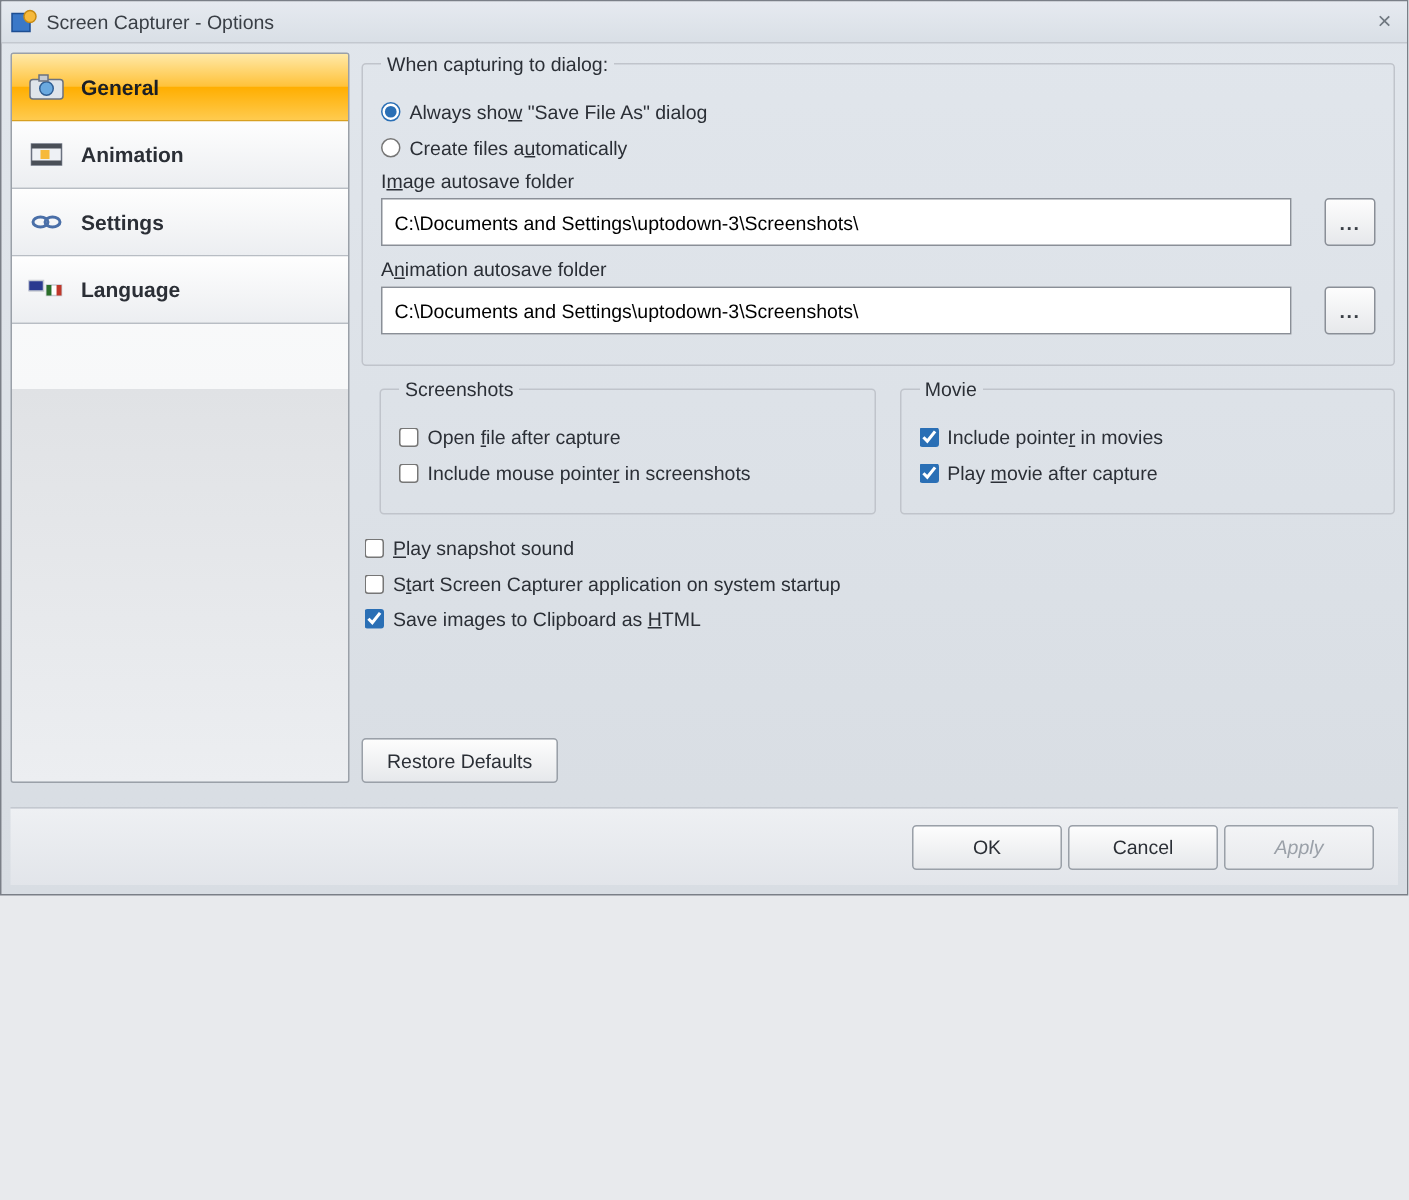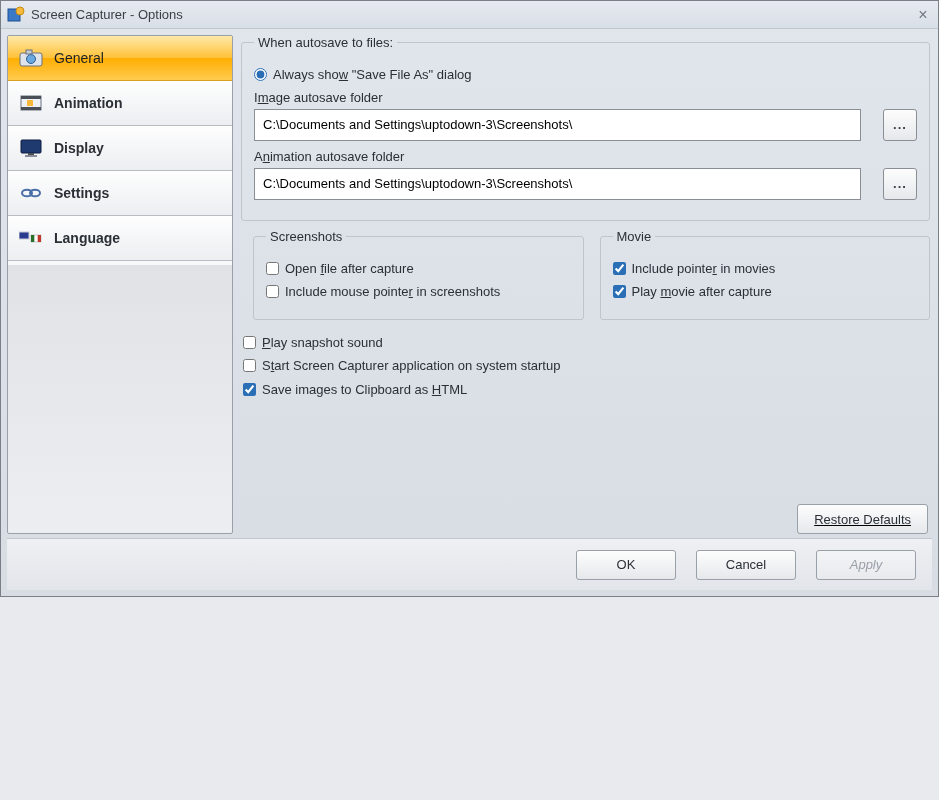--- a/index.html
+++ b/index.html
@@ -11,21 +11,21 @@
 .titlebar .app-icon { width: 18px; height: 18px; margin-right: 6px; display: inline-flex; align-items: center; justify-content: center; }
 .titlebar .title { flex: 1; font-size: 13px; }
 .titlebar .close { width: 18px; text-align: center; color: #707880; font-size: 16px; cursor: default; }
 
 .client { flex: 1; display: flex; flex-direction: column; padding: 6px 6px 6px 6px; }
 
 .main { flex: 1; display: flex; gap: 8px; }
 
 .sidebar { width: 226px; border: 1px solid #9aa0a8; background: linear-gradient(#fdfdfd 0%, #f7f8f9 46%, #e0e2e5 46%, #eceef1 100%); border-radius: 2px; overflow: hidden; }
 .sidebar-item { height: 45px; display: flex; align-items: center; padding: 0 10px; border-bottom: 1px solid #b8bdc4; cursor: default; background: linear-gradient(#fefefe, #eceef1); color: #2b2f36; font-weight: bold; }
-.sidebar-item.selected { background: linear-gradient(#ffe9a8, #ffc23a 49%, #ffae00 50%, #ffcb4f); font-weight: normal; color: #1b1f26; border-bottom: 1px solid #d8a020; }
+.sidebar-item.selected { background: linear-gradient(#ffe9a8, #ffc23a 49%, #ffae00 50%, #ffcb4f); font-weight: bold; color: #1b1f26; border-bottom: 1px solid #d8a020; }
 .sidebar-item .side-icon { width: 26px; height: 22px; margin-right: 10px; display: inline-flex; align-items: center; justify-content: center; }
 .sidebar-item span.label { font-size: 14px; }
 
 .content { flex: 1; display: flex; flex-direction: column; gap: 8px; padding-right: 2px; }
 
 fieldset { border: 1px solid #c0c4cb; border-radius: 3px; padding: 10px 12px 12px 12px; position: relative; }
 legend { font-size: 13px; color: #2b2f36; padding: 0 4px; }
 
 .radio-row, .check-row { display: flex; align-items: flex-start; margin: 6px 0; color: #2b2f36; }
 .radio-row input, .check-row input { margin-right: 6px; margin-top: 2px; accent-color: #2a6fb5; }
@@ -34,25 +34,25 @@
 .field-label { margin-top: 6px; margin-bottom: 4px; color: #2b2f36; }
 .path-row { display: flex; align-items: flex-start; gap: 22px; margin-bottom: 8px; }
 .path-input { flex: 1; height: 32px; border: 1px solid #8a8f97; padding: 0 8px; font-size: 13px; background: #fff; }
 .browse-btn { width: 34px; height: 32px; border: 1px solid #8a8f97; background: linear-gradient(#fdfdfd,#e6e8eb); border-radius: 3px; cursor: default; font-weight: bold; letter-spacing: 1px; color: #3a3f46;}
 
 .two-col { display: flex; gap: 16px; padding-left: 12px; }
 .two-col fieldset { flex: 1; min-width: 0; }
 
 .freestanding { padding: 0 2px; }
 
-.restore-row { display: flex; justify-content: flex-end; margin-top: auto; padding: 6px 2px 0 0; text-decoration: underline; }
+.restore-row { display: flex; margin-top: auto; padding: 6px 2px 0 0; }
 .btn { height: 30px; padding: 0 16px; border: 1px solid #9aa0a8; background: linear-gradient(#fdfdfd,#e6e8eb); border-radius: 3px; cursor: default; color: #2b2f36; font-size: 13px; }
 .btn.disabled { color: #9aa0a8; font-style: italic; background: linear-gradient(#f3f4f6,#e8eaed); }
 
-.footer { height: 52px; border-top: 1px solid #c3c8cf; display: flex; align-items: center; justify-content: flex-end; gap: 20px; padding: 0 16px; background: linear-gradient(#eef0f3,#e2e5ea); margin-top: 4px; }
+.footer { height: 52px; border-top: 1px solid #c3c8cf; display: flex; align-items: center; justify-content: flex-end; gap: 4px; padding: 0 16px; background: linear-gradient(#eef0f3,#e2e5ea); margin-top: 16px; }
 .footer .btn { width: 100px; }
 
 u { text-decoration: underline; }
 </style>
 </head>
 <body>
 
 <div class="window">
 
   <div class="titlebar">
@@ -87,30 +87,20 @@
                 <rect x="2" y="3" width="20" height="3" fill="#4a4f57"></rect>
                 <rect x="2" y="14" width="20" height="3" fill="#4a4f57"></rect>
                 <rect x="8" y="7" width="6" height="6" fill="#f6b93b"></rect>
               </svg>
           </span>
           <span class="label">Animation</span>
         </div>
         <div class="sidebar-item">
           <span class="side-icon">
             <svg width="24" height="20" viewBox="0 0 24 20">
-                <rect x="2" y="2" width="20" height="13" rx="1" fill="#1f3a6e" stroke="#0e1f42"></rect>
-                <rect x="9" y="15" width="6" height="2" fill="#4a4f57"></rect>
-                <rect x="6" y="17" width="12" height="2" fill="#8a8f97"></rect>
-              </svg>
-          </span>
-          <span class="label">Display</span>
-        </div>
-        <div class="sidebar-item">
-          <span class="side-icon">
-            <svg width="24" height="20" viewBox="0 0 24 20">
                 <ellipse cx="8" cy="10" rx="5" ry="3.3" fill="none" stroke="#4a6fa8" stroke-width="2"></ellipse>
                 <ellipse cx="16" cy="10" rx="5" ry="3.3" fill="none" stroke="#4a6fa8" stroke-width="2"></ellipse>
               </svg>
           </span>
           <span class="label">Settings</span>
         </div>
         <div class="sidebar-item">
           <span class="side-icon">
             <svg width="24" height="16" viewBox="0 0 24 16">
                 <rect x="0" y="2" width="10" height="7" fill="#2a3a8f"></rect>
@@ -120,25 +110,29 @@
                 <rect x="18.7" y="5" width="3.3" height="7" fill="#c0392b"></rect>
               </svg>
           </span>
           <span class="label">Language</span>
         </div>
       </div>
 
       <div class="content">
 
         <fieldset>
-          <legend>When autosave to files:</legend>
+          <legend>When capturing to dialog:</legend>
 
           <div class="radio-row">
             <input type="radio" name="capmode" checked="" style="">
             <label>Always sho<u>w</u> "Save File As" dialog</label>
+          </div>
+          <div class="radio-row">
+            <input type="radio" name="capmode" style="">
+            <label>Create files a<u>u</u>tomatically</label>
           </div>
 
           <div class="field-label">I<u>m</u>age autosave folder</div>
           <div class="path-row">
             <input class="path-input" type="text" value="C:\Documents and Settings\uptodown-3\Screenshots\" style="">
             <button class="browse-btn">...</button>
           </div>
 
           <div class="field-label">A<u>n</u>imation autosave folder</div>
           <div class="path-row">

